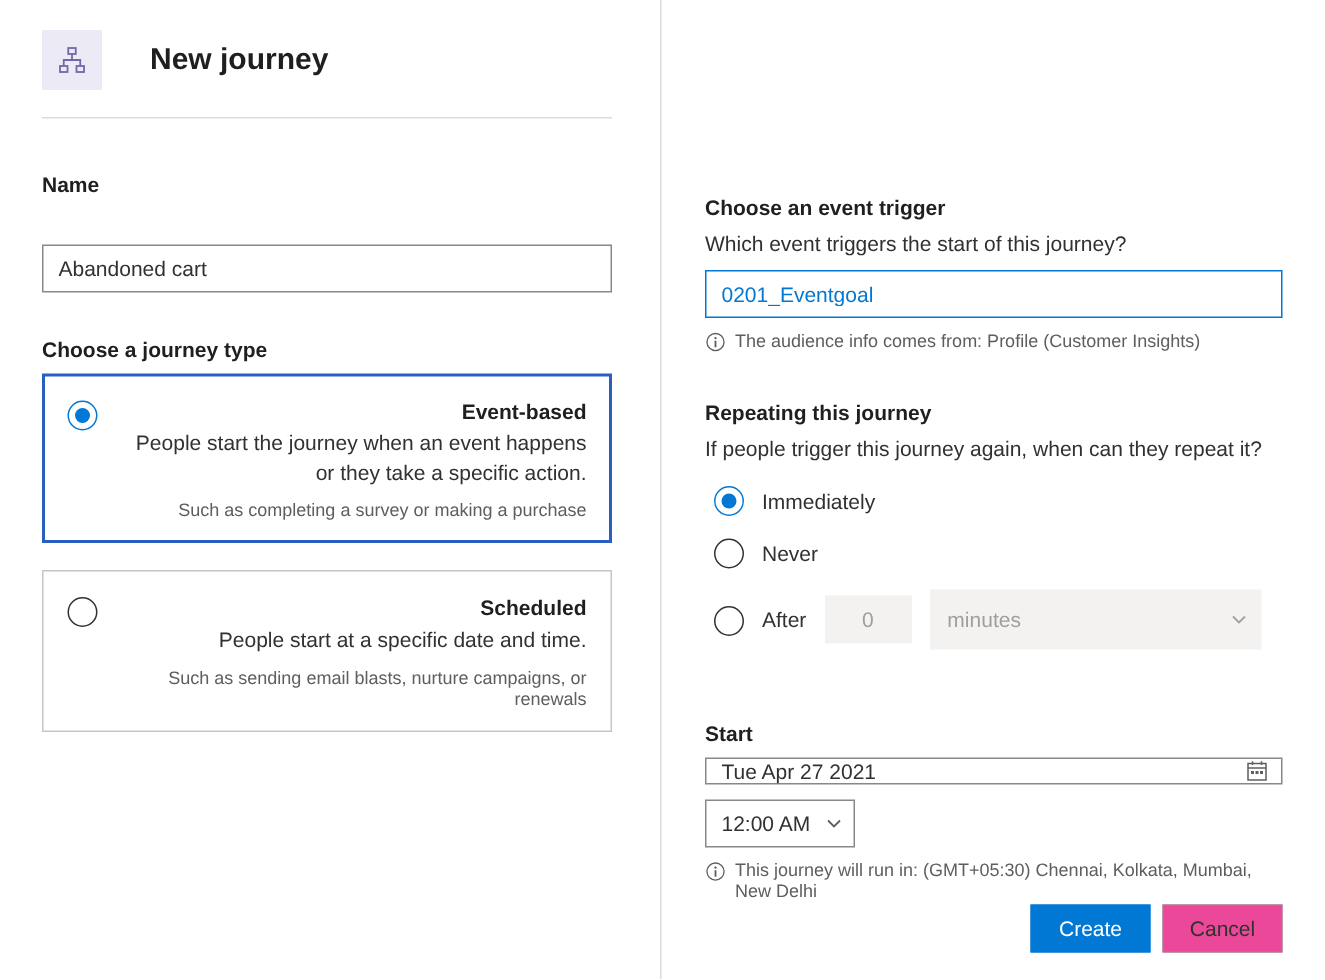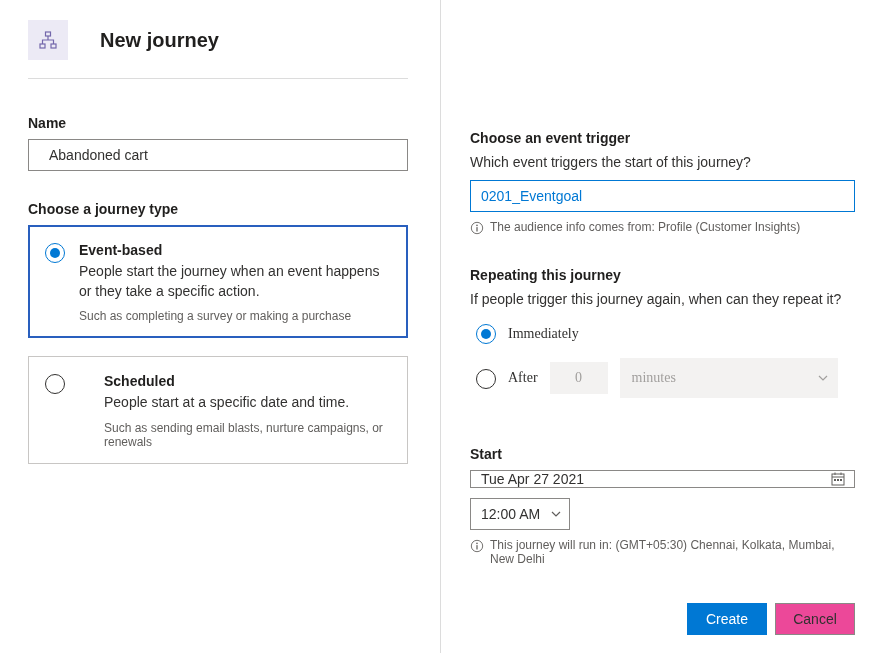--- a/index.html
+++ b/index.html
@@ -68,34 +68,36 @@
     .field-label {
       font-weight: 600;
       color: #201f1e;
       margin-bottom: 8px;
       display: block;
     }
     .text-input {
       width: 100%;
       height: 32px;
       border: 1px solid #8a8886;
-      padding: 0 20px;
-      font-size: 14px;
-      font-family: inherit;
-      color: #323130;
+      padding: 0 10px;
+      font-size: 14px;
+      font-family: inherit;
+      color: #323130;
+      margin-top: 24px;
     }
     .section-gap {
       margin-top: 30px;
     }
     .card {
       border: 1px solid #c8c6c4;
       padding: 16px 16px 14px 16px;
       display: flex;
       gap: 14px;
       width: 100%;
+      text-align: right;
     }
     .card.selected {
       border: 2px solid #295fbe;
       padding: 15px 15px 13px 15px;
     }
     .card + .card {
       margin-top: 18px;
       gap: 39px;
     }
     .radio-outer {
@@ -309,26 +311,30 @@
         <rect x="7.3" y="7" width="1.4" height="5" fill="#605e5c"></rect>
       </svg>
       <span>The audience info comes from: Profile (Customer Insights)</span>
     </div>
 
     <div style="height:32px;"></div>
 
     <label class="field-label">Repeating this journey</label>
     <div class="subtext">If people trigger this journey again, when can they repeat it?</div>
 
-    <div style="margin-top:16px; padding-left:6px;font-family:Liberation Serif, serif;">
+    <div style="margin-top:16px; padding-left:6px;">
       <div class="radio-row">
         <div class="radio-outer checked">
             <div class="radio-inner"></div>
           </div>
         <span class="radio-label">Immediately</span>
+      </div>
+      <div class="radio-row">
+        <div class="radio-outer"></div>
+        <span class="radio-label">Never</span>
       </div>
       <div class="radio-row" style="margin-bottom:16px;">
         <div class="radio-outer"></div>
         <span class="radio-label">After</span>
         <input class="after-num" value="0" style="">
         <span class="unit-wrap">
           <input class="after-unit" readonly="" value="minutes" style="">
           <svg class="unit-chev" width="10" height="6" viewBox="0 0 10 6">
               <path d="M1 1 L5 5 L9 1" stroke="#a19f9d" stroke-width="1.2" fill="none"></path>
             </svg>

